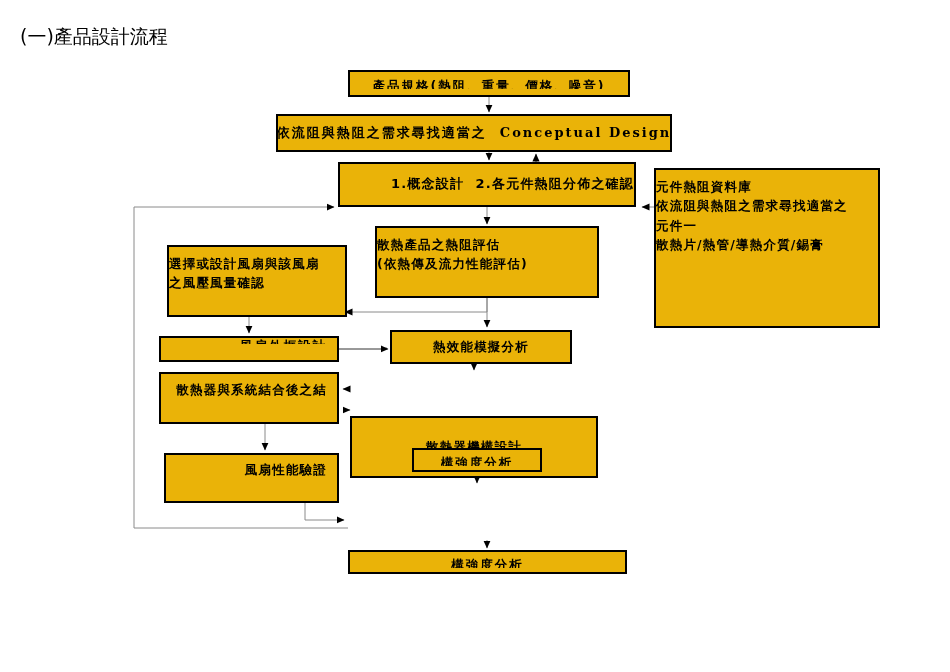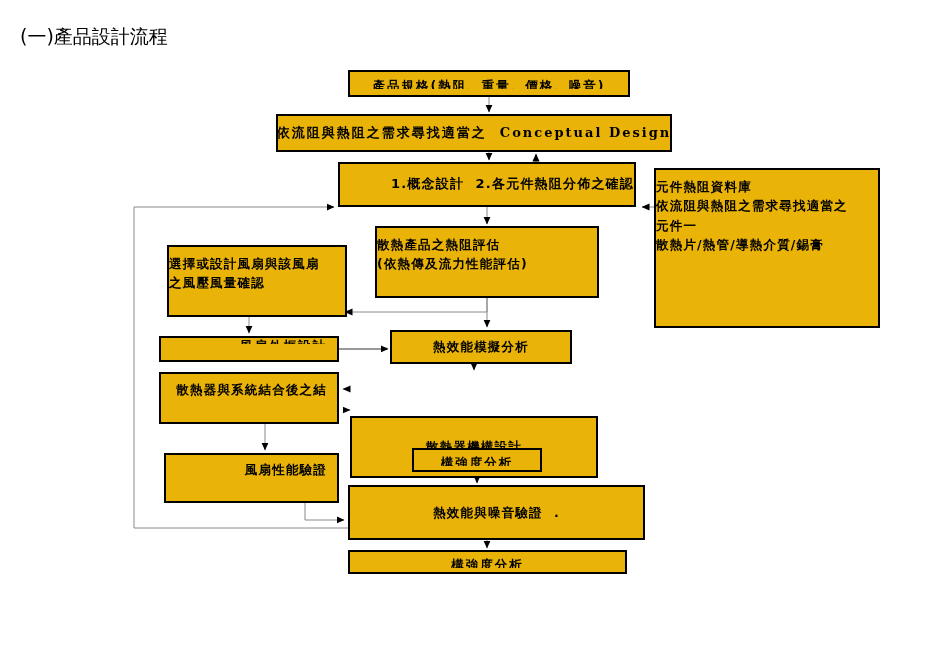--- a/index.html
+++ b/index.html
@@ -160,21 +160,18 @@
   </div>
 
   <div class="node center clip-bottom" style="left:412px;top:448px;width:130px;height:24px;">
     <span class="txt small-sp">構強度分析</span>
   </div>
 
   <div class="node leftmid" style="left:164px;top:453px;width:175px;height:50px;">
     <span class="txt">風扇性能驗證</span>
   </div>
 
-  <div class="node center" style="left:348px;top:485px;width:297px;height:55px;">
-    <span class="txt">熱效能與噪音驗證  .</span>
-  </div>
 
   <div class="node center clip-bottom" style="left:348px;top:550px;width:279px;height:24px;">
     <span class="txt small-sp">構強度分析</span>
   </div>
 
 </div>
 
 </body></html>

